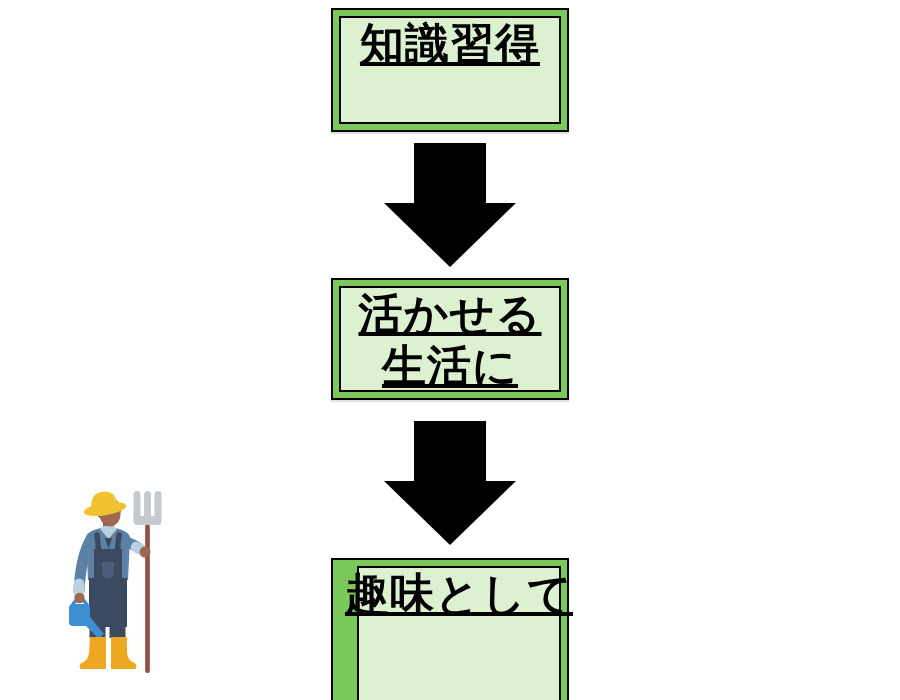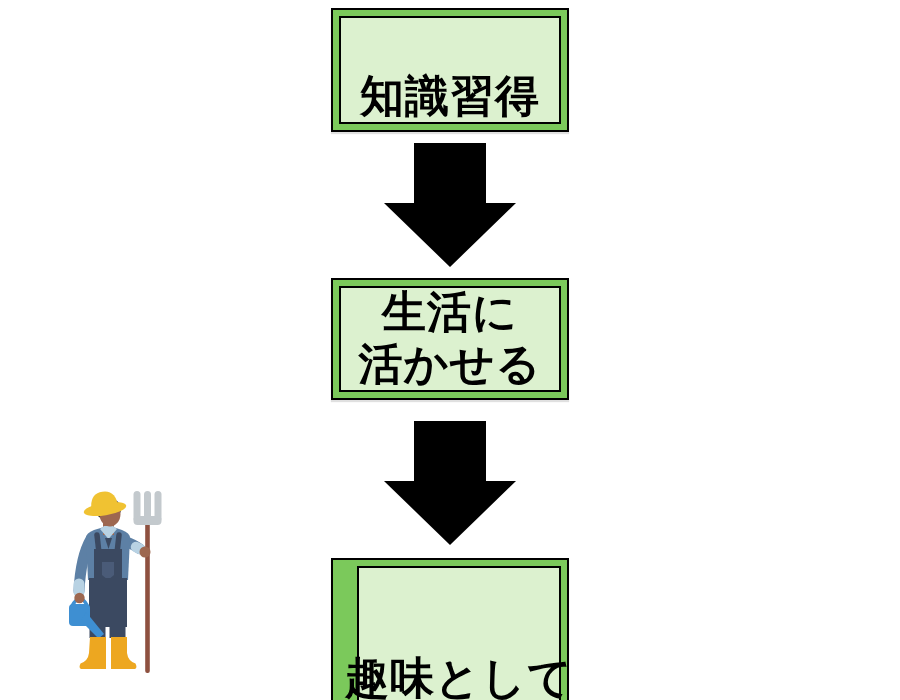--- a/index.html
+++ b/index.html
@@ -24,21 +24,22 @@
     box-shadow:0 2px 1px rgba(0,0,0,0.12);
   }
   .flow-box-inner{
     box-sizing:border-box;
     width:100%;height:100%;
     border:2px solid var(--box_border,#000);
     background:var(--box_fill,#dcf1cf);
     display:flex;
     flex-direction:column;
     align-items:center;
-    justify-content:flex-end;
+    justify-content:flex-start;
+    text-decoration:underline;
   }
   .flow-line{
     display:block;
     color:var(--text,#000);
     font-weight:700;
     font-size:44px;
     line-height:52px;
     letter-spacing:1px;
     white-space:nowrap;
     text-align:center;
@@ -79,22 +80,22 @@
   </div>
 
   <div class="arrow" style="left:384px;top:143px;">
     <svg width="132" height="124" viewBox="0 0 132 124" aria-hidden="true">
       <polygon points="30,0 102,0 102,60 132,60 66,124 0,60 30,60"></polygon>
     </svg>
   </div>
 
   <div class="flow-box" style="left:331px;top:278px;width:238px;height:122px;">
     <div class="flow-box-inner">
+      <span class="flow-line">活かせる</span>
       <span class="flow-line">生活に</span>
-      <span class="flow-line">活かせる</span>
     </div>
   </div>
 
   <div class="arrow" style="left:384px;top:421px;">
     <svg width="132" height="124" viewBox="0 0 132 124" aria-hidden="true">
       <polygon points="30,0 102,0 102,60 132,60 66,124 0,60 30,60"></polygon>
     </svg>
   </div>
 
   <div class="flow-box" style="left:331px;top:558px;width:238px;height:156px;padding-left:24px;">

